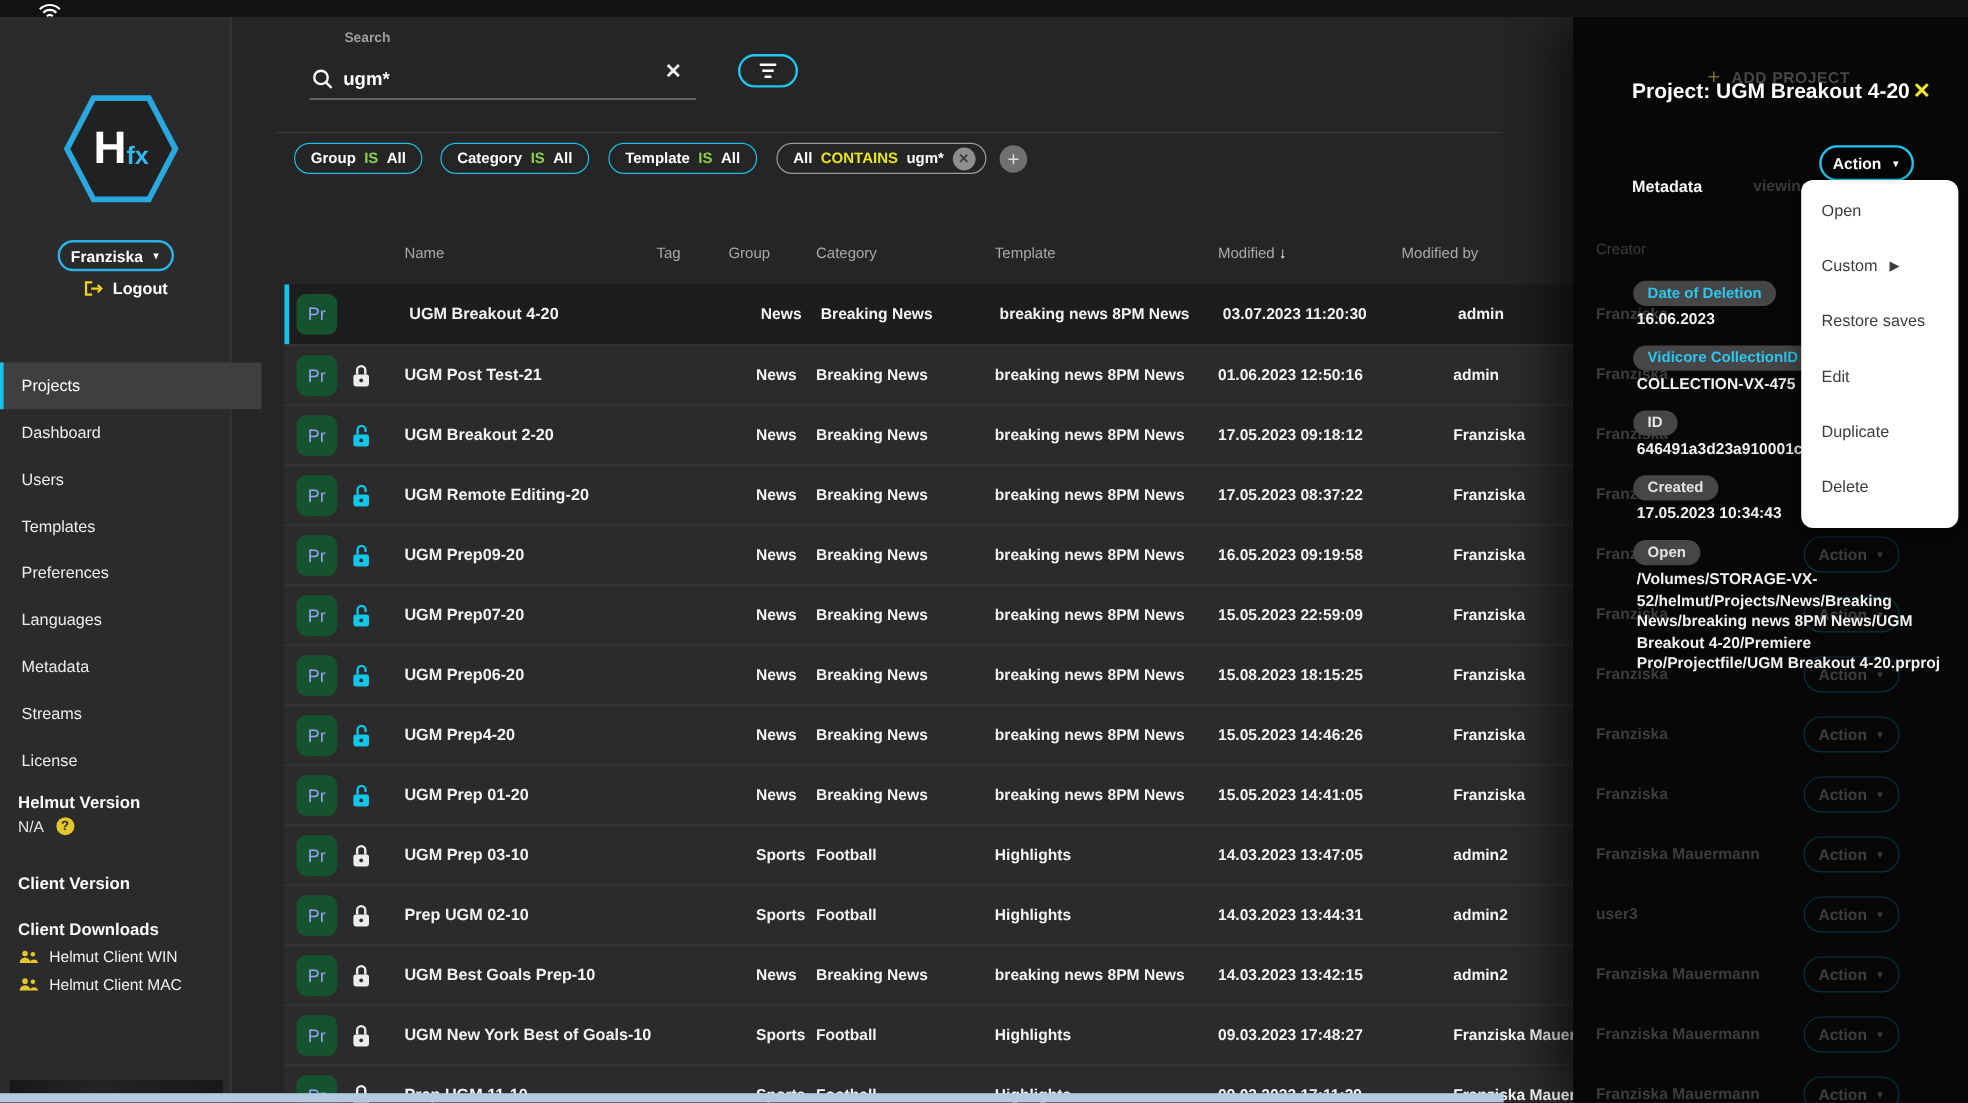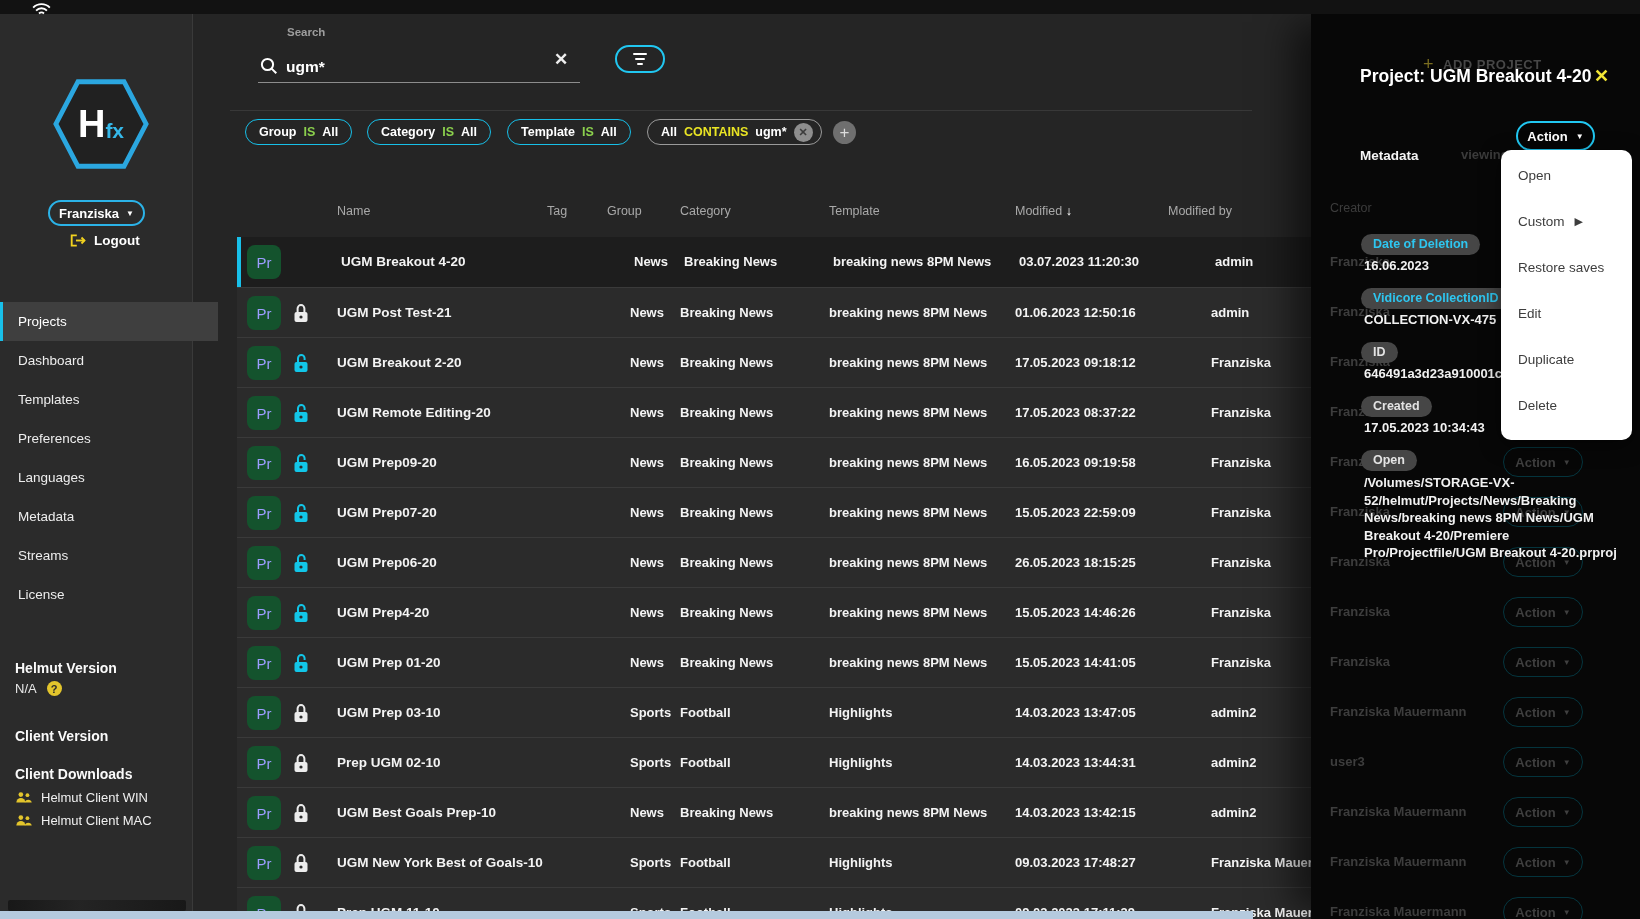--- a/index.html
+++ b/index.html
@@ -124,20 +124,21 @@
       <svg width="17" height="15" viewBox="0 0 20 16">
         <path d="M8 2 H2 V14 H8" stroke="#f2d21f" stroke-width="2.2" fill="none"></path>
         <line x1="7" y1="8" x2="17" y2="8" stroke="#f2d21f" stroke-width="2.2"></line>
         <path d="M13.5 4.5 L17 8 L13.5 11.5" stroke="#f2d21f" stroke-width="2.2" fill="none"></path>
       </svg>
       <span>Logout</span>
     </div>
     <nav class="nav" id="nav">
         <div class="nav-item active">Projects</div>
         <div class="nav-item">Dashboard</div>
+        <div class="nav-item">Users</div>
         <div class="nav-item">Templates</div>
         <div class="nav-item">Preferences</div>
         <div class="nav-item">Languages</div>
         <div class="nav-item">Metadata</div>
         <div class="nav-item">Streams</div>
         <div class="nav-item">License</div>
       </nav>
 
     <div class="side-sec" style="top:646px;">
       <div class="sec-title">Helmut Version</div>
@@ -309,21 +310,21 @@
           <div class="pr-badge">Pr</div>
           <span class="lock"><svg width="16" height="20" viewBox="0 0 16 20">
               <path d="M5 9 V5.2 a3.3 3.3 0 0 1 6.6 0 V7" stroke="#12c6e8" stroke-width="2" fill="none"></path>
               <rect x="1.5" y="9" width="13" height="10" rx="2" fill="#12c6e8"></rect>
               <circle cx="8" cy="14" r="1.6" fill="#2b2b2b"></circle>
             </svg></span>
           <span class="cell c-name">UGM Prep06-20</span>
           <span class="cell c-group">News</span>
           <span class="cell c-cat">Breaking News</span>
           <span class="cell c-tpl">breaking news 8PM News</span>
-          <span class="cell c-mod">26.05.2023 18:15:25</span>
+          <span class="cell c-mod">15.08.2023 18:15:25</span>
           <span class="cell c-modby">Franziska</span>
         </div>
         <div class="trow" style="top: 350px;">
           <div class="pr-badge">Pr</div>
           <span class="lock"><svg width="16" height="20" viewBox="0 0 16 20">
               <path d="M5 9 V5.2 a3.3 3.3 0 0 1 6.6 0 V7" stroke="#12c6e8" stroke-width="2" fill="none"></path>
               <rect x="1.5" y="9" width="13" height="10" rx="2" fill="#12c6e8"></rect>
               <circle cx="8" cy="14" r="1.6" fill="#2b2b2b"></circle>
             </svg></span>
           <span class="cell c-name">UGM Prep4-20</span>

